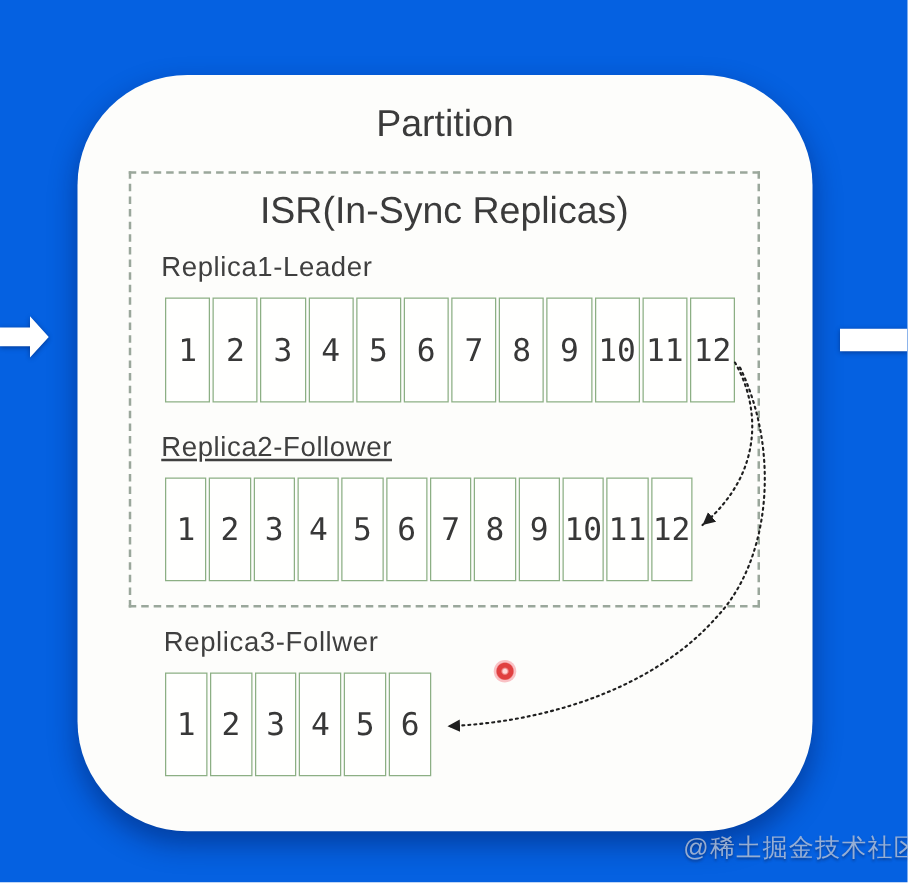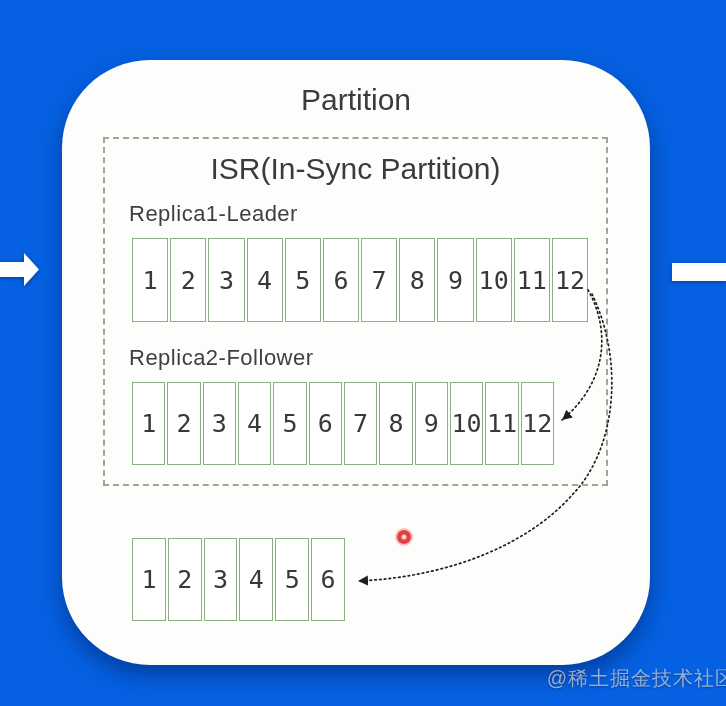--- a/index.html
+++ b/index.html
@@ -51,21 +51,21 @@
     flex:1 1 0;
     border:1px solid var(--cell-border,#8caf84);
     background:#fffffe;
     display:flex;align-items:center;justify-content:center;
     font-family:"DejaVu Sans Mono", monospace;
     font-size:25px;
     color:#383838;
   }
   .lbl-r1{left:24px;top:62px;text-align:center;}
   .row-r1{left:27px;top:99px;width:456px;height:84px;}
-  .lbl-r2{left:24px;top:206px;}
+  .lbl-r2{left:24px;top:206px;text-decoration:underline;}
   .row-r2{left:27px;top:243px;width:422px;height:83px;}
   .lbl-r3{left:69px;top:441px;}
   .row-r3{left:70px;top:478px;width:213px;height:83px;}
   .overlay{
     position:absolute;left:0;top:0;width:726px;height:706px;
     pointer-events:none;
   }
   .flow-path{
     fill:none;
     stroke:var(--arrow,#1f1f1f);
@@ -95,21 +95,21 @@
 </head>
 <body>
 
 <div class="stage" style="--background: #0561e1; --card: #fdfdfb; --cell-border: #8caf84; --dashed-border: #9aa79b; --text: #3b3b3b; --arrow: #1f1f1f; --red-dot: #e04040; --watermark: #bac2d2;">
 
   <div class="card">
 
     <div class="partition-title">Partition</div>
 
     <div class="isr-box">
-      <div class="isr-title">ISR(In-Sync Partition)</div>
+      <div class="isr-title">ISR(In-Sync Replicas)</div>
 
       <div class="replica-label lbl-r1">Replica1-Leader</div>
       <div class="cell-row row-r1">
           <div class="cell">1</div>
           <div class="cell">2</div>
           <div class="cell">3</div>
           <div class="cell">4</div>
           <div class="cell">5</div>
           <div class="cell">6</div>
           <div class="cell">7</div>
@@ -130,20 +130,21 @@
           <div class="cell">6</div>
           <div class="cell">7</div>
           <div class="cell">8</div>
           <div class="cell">9</div>
           <div class="cell">10</div>
           <div class="cell">11</div>
           <div class="cell">12</div>
         </div>
     </div>
 
+    <div class="replica-label lbl-r3">Replica3-Follwer</div>
     <div class="cell-row row-r3">
         <div class="cell">1</div>
         <div class="cell">2</div>
         <div class="cell">3</div>
         <div class="cell">4</div>
         <div class="cell">5</div>
         <div class="cell">6</div>
       </div>
   </div>
 

